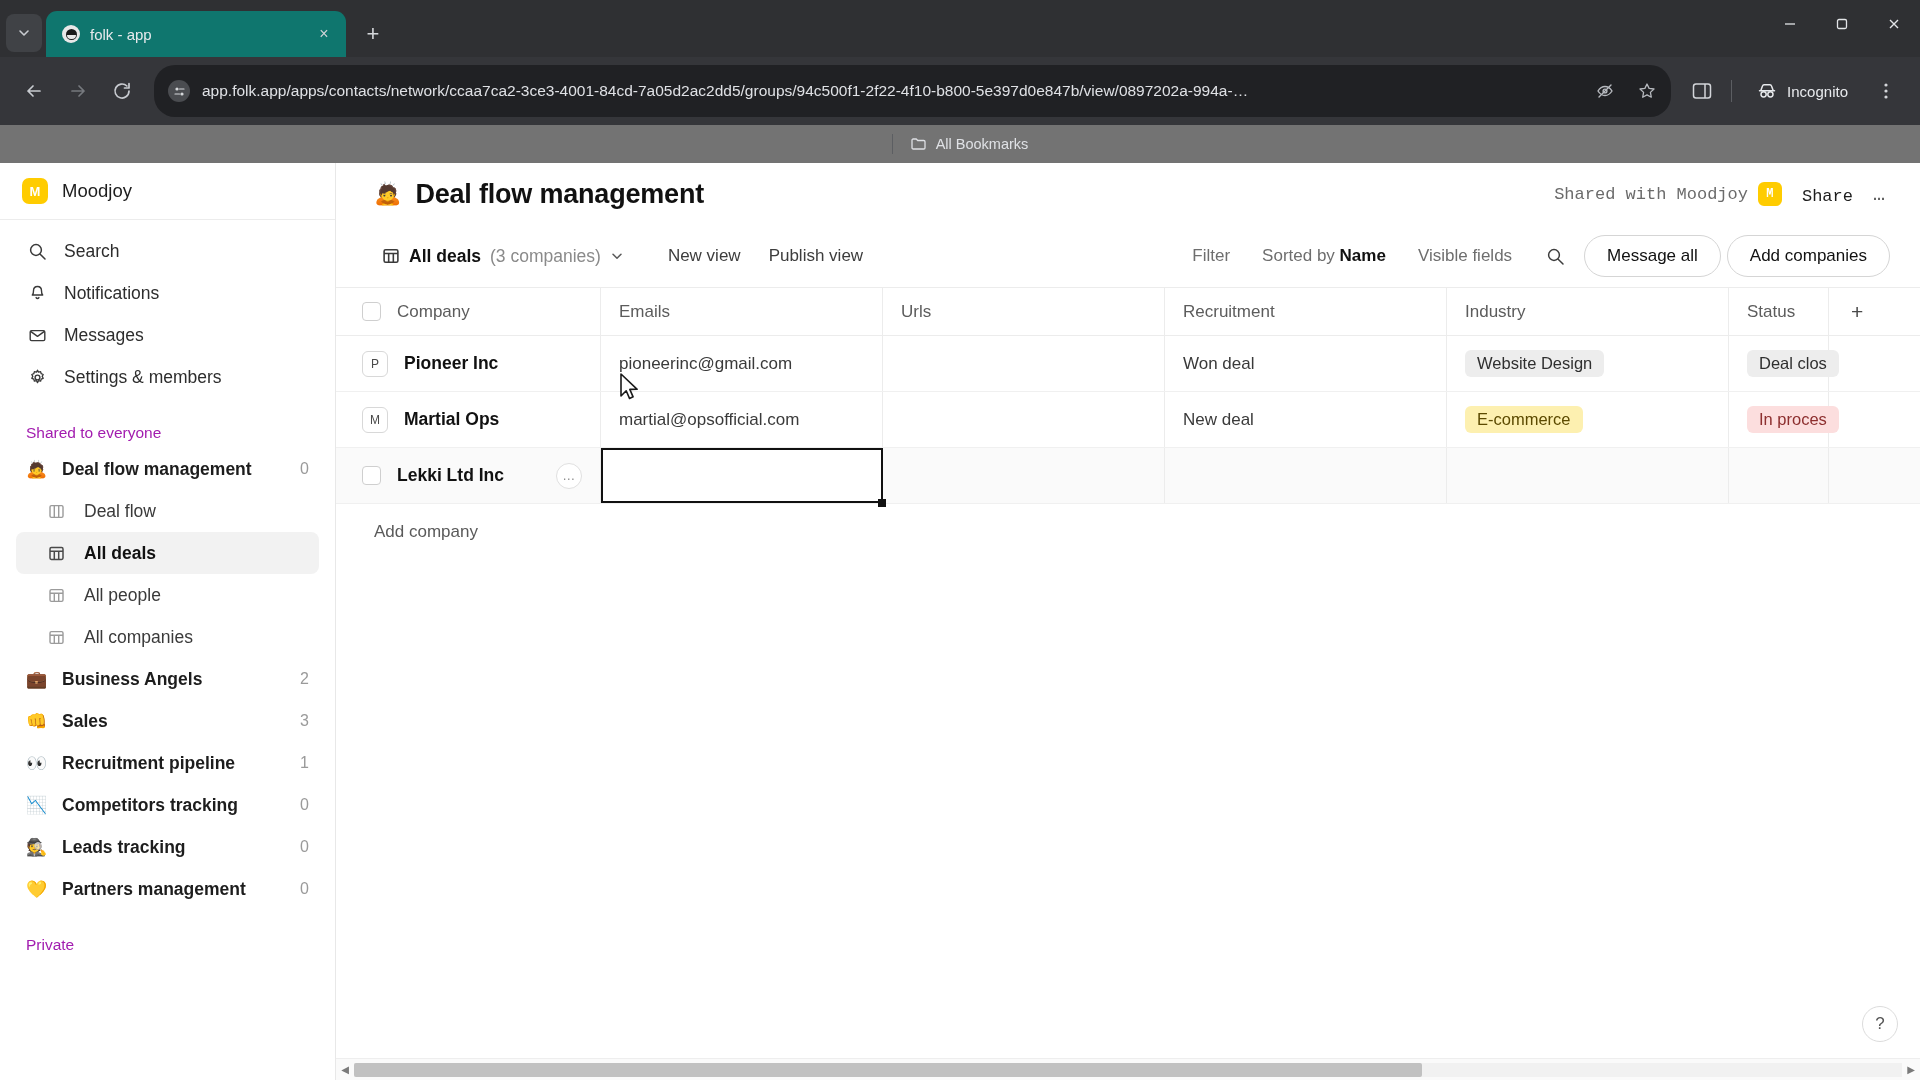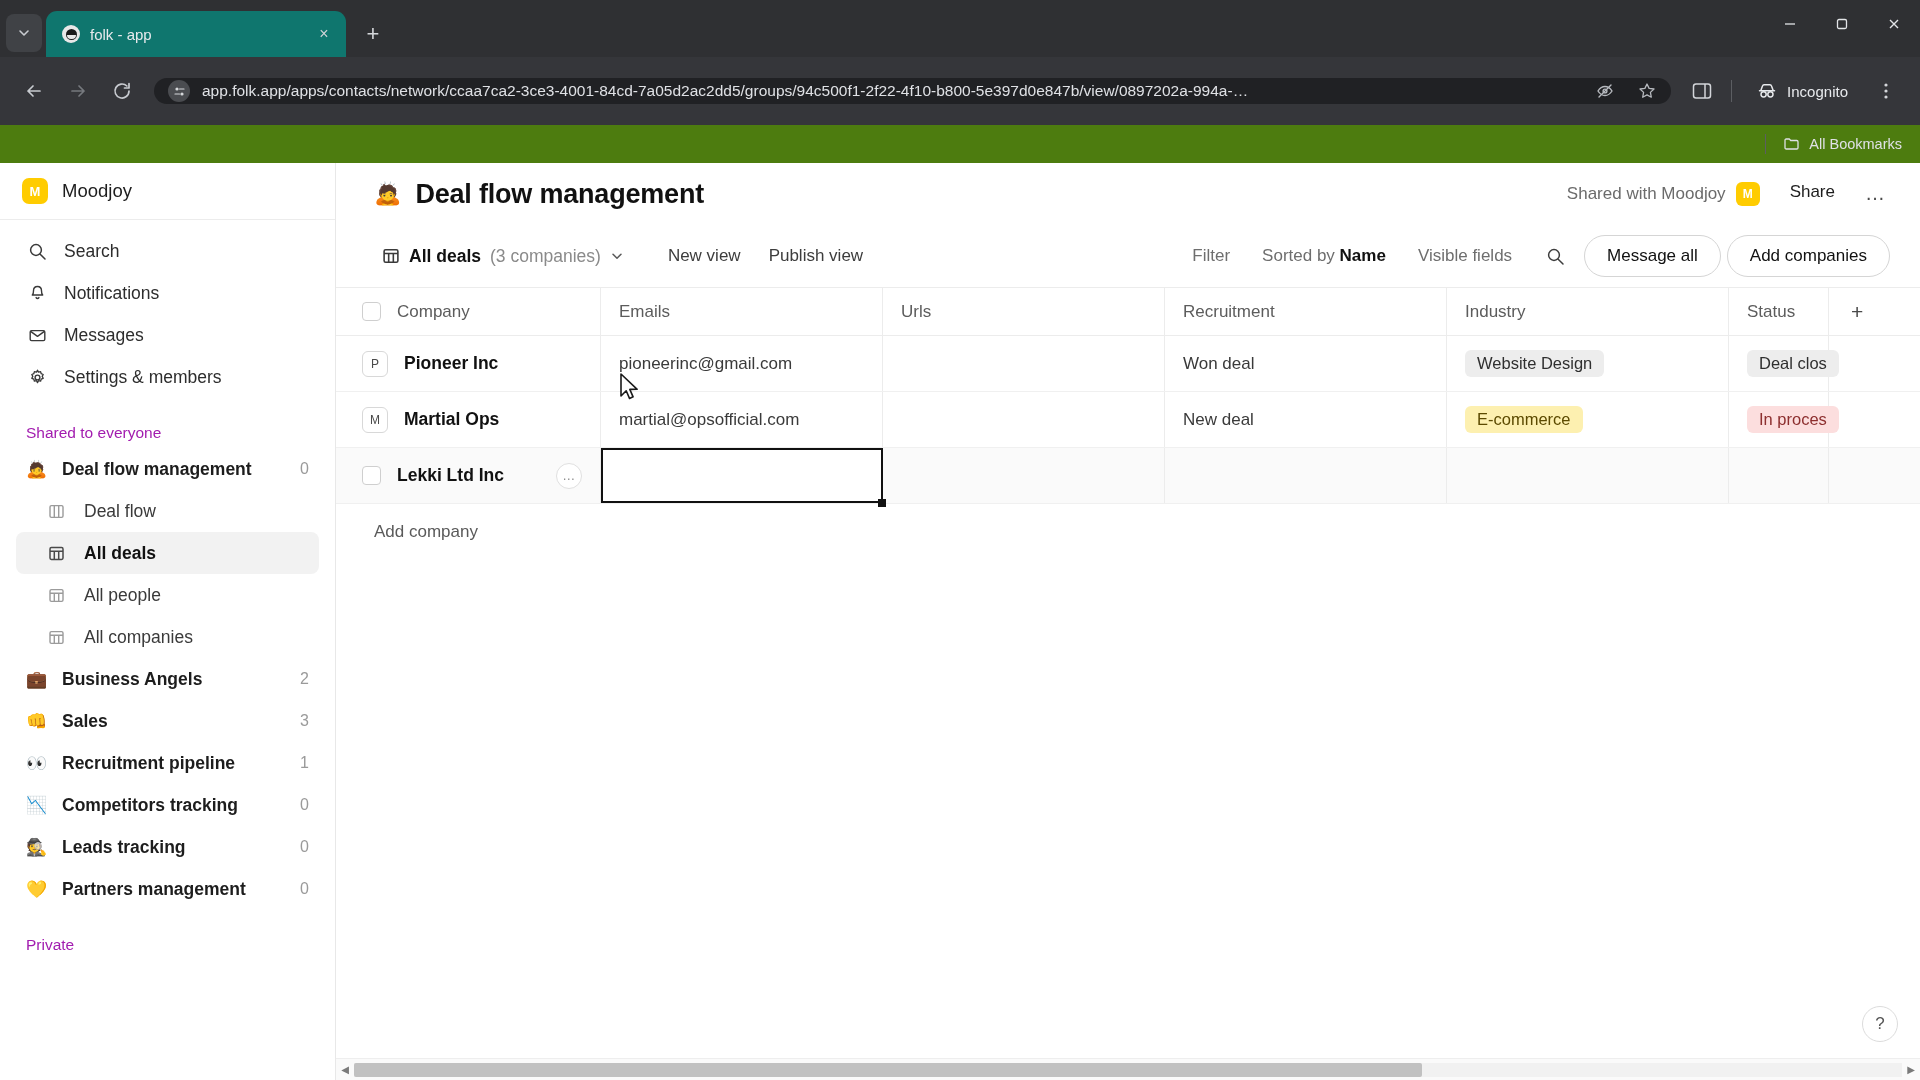--- a/index.html
+++ b/index.html
@@ -69,21 +69,21 @@
     height: 68px; background: #35363a;
     display: flex; align-items: center; gap: 4px; padding: 0 14px;
   }
   .navbtn {
     width: 40px; height: 40px; border-radius: 50%;
     display: flex; align-items: center; justify-content: center;
     color: #c8cbd0; cursor: pointer; flex: none;
   }
   .navbtn.disabled { color: #76797e; }
   .omnibox {
-    flex: 1; height: 26px; background: #202124; border-radius: 21px;
+    flex: 1; height: 52px; background: #202124; border-radius: 21px;
     display: flex; align-items: center; gap: 12px; padding: 0 14px;
     margin: 0 8px; cursor: text; min-width: 0;
   }
   .omni-icon {
     width: 22px; height: 22px; border-radius: 50%; background: #4a4c50;
     display: flex; align-items: center; justify-content: center;
     color: #d6d8db; font-size: 11px; flex: none;
   }
   .omni-url {
     flex: 1; color: #dfe1e5; font-size: 15.5px;
@@ -92,22 +92,22 @@
   .omni-act { color: #b7babf; cursor: pointer; flex: none; display: flex; align-items: center; }
   .incognito-pill {
     display: flex; align-items: center; gap: 9px; height: 38px;
     padding: 0 14px; border-radius: 19px; cursor: pointer;
     color: #e8eaed; font-size: 15px; flex: none;
   }
   .sidepanel-btn { width: 38px; height: 38px; display:flex;align-items:center;justify-content:center; cursor:pointer; flex:none; }
   .navdivider { width: 1px; height: 22px; background: #5c5e62; margin: 0 6px; flex: none; }
 
   .bookmarkbar {
-    height: 38px; background: #4d7c0f;
-    display: flex; align-items: center; justify-content: flex-end;
+    height: 38px; background: #737373;
+    display: flex; align-items: center; justify-content: center;
     padding: 0 18px; gap: 9px;
   }
   .bm-item {
     display: flex; align-items: center; gap: 8px;
     color: #dfe1e5; font-size: 14.5px; cursor: pointer;
   }
   .bm-divider { width: 1px; height: 20px; background: #5c5e62; margin-right: 8px; }
 
   
   .app {
@@ -160,21 +160,21 @@
   .grid-ic { color: #9b9b9b; display: flex; align-items: center; }
 
   
   .main { flex: 1; display: flex; flex-direction: column; min-width: 0; position: relative; }
   .main-header {
     height: 62px; display: flex; align-items: center;
     padding: 0 34px 0 38px; gap: 14px;
   }
   .mh-emoji { font-size: 22px; }
   .mh-title { font-size: 27px; font-weight: 700; color: #111; letter-spacing: -0.2px; }
-  .mh-right { margin-left: auto; display: flex; align-items: flex-start; gap: 30px; }
+  .mh-right { margin-left: auto; display: flex; align-items: flex-end; gap: 20px; font-family: Liberation Mono, monospace; }
   .shared-with {
     display: flex; align-items: center; gap: 10px;
     color: #6b6b6b; font-size: 17px; cursor: pointer;
   }
   .shared-avatar {
     width: 24px; height: 24px; border-radius: 6px; background: #FFCC00;
     display: flex; align-items: center; justify-content: center;
     color: #fff; font-size: 12px; font-weight: 700;
   }
   .share-btn { font-size: 17px; color: #1d1d1d; cursor: pointer; }

